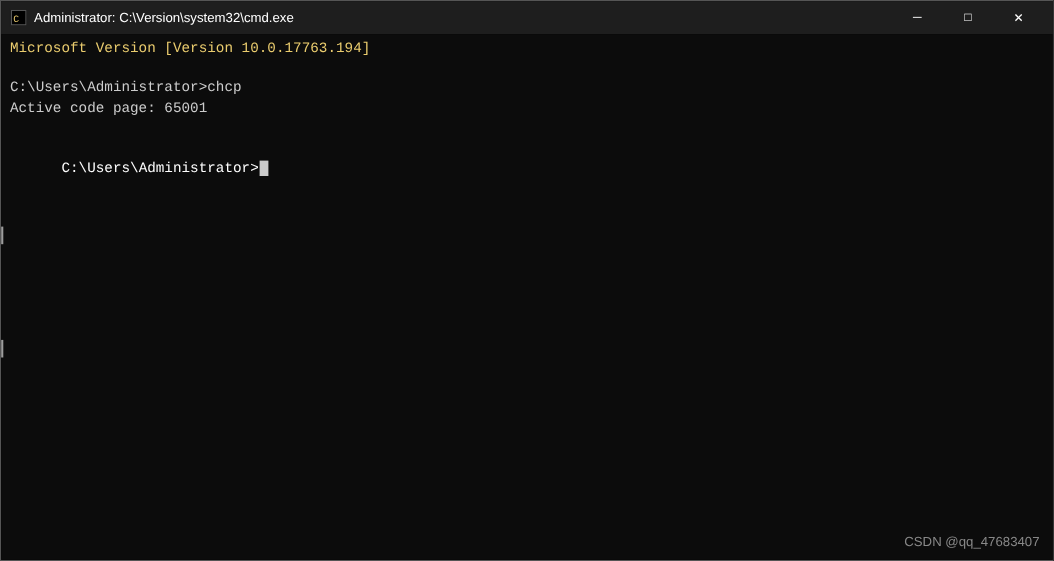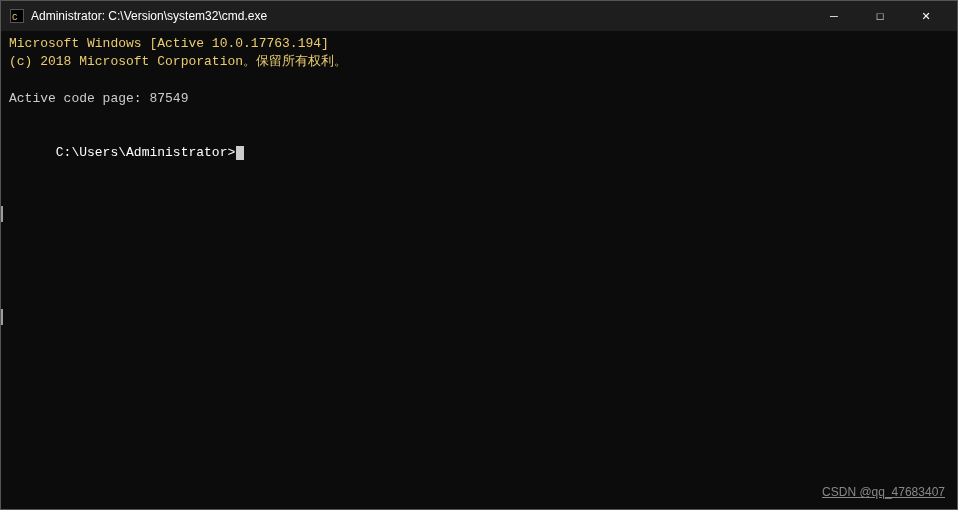--- a/index.html
+++ b/index.html
@@ -132,21 +132,20 @@
       50% { opacity: 0; }
     }
 
     .watermark {
       position: absolute;
       bottom: 8px;
       right: 12px;
       color: #888;
       font-size: 12px;
       font-family: Arial, sans-serif;
-      text-decoration: underline;
     }
 
     .selection-indicator {
       position: absolute;
       left: 0;
       top: 175px;
       width: 2px;
       height: 16px;
       background: #fff;
       opacity: 0.6;
@@ -179,24 +178,24 @@
       <span class="title-bar-text">Administrator: C:\Version\system32\cmd.exe</span>
     </div>
     <div class="title-bar-controls">
       <button class="title-btn">─</button>
       <button class="title-btn">□</button>
       <button class="title-btn close">✕</button>
     </div>
   </div>
 
   <div class="terminal-body">
-    <div class="line yellow">Microsoft Windows [Active 10.0.17763.194]</div>
-    <div class="line yellow">(c) 2018 Microsoft Corporation。保留所有权利。</div>
+    <div class="line yellow">Microsoft Version [Version 10.0.17763.194]</div>
     <div class="line">&nbsp;</div>
-    <div class="line white">Active code page: 87549</div>
+    <div class="line white">C:\Users\Administrator&gt;chcp</div>
+    <div class="line white">Active code page: 65001</div>
     <div class="line">&nbsp;</div>
     <div class="line prompt">
       <span>C:\Users\Administrator&gt;</span><span class="cursor-block"></span>
     </div>
 
     <div class="selection-indicator"></div>
     <div class="selection-indicator2"></div>
 
     <div class="watermark">CSDN @qq_47683407</div>
   </div>

